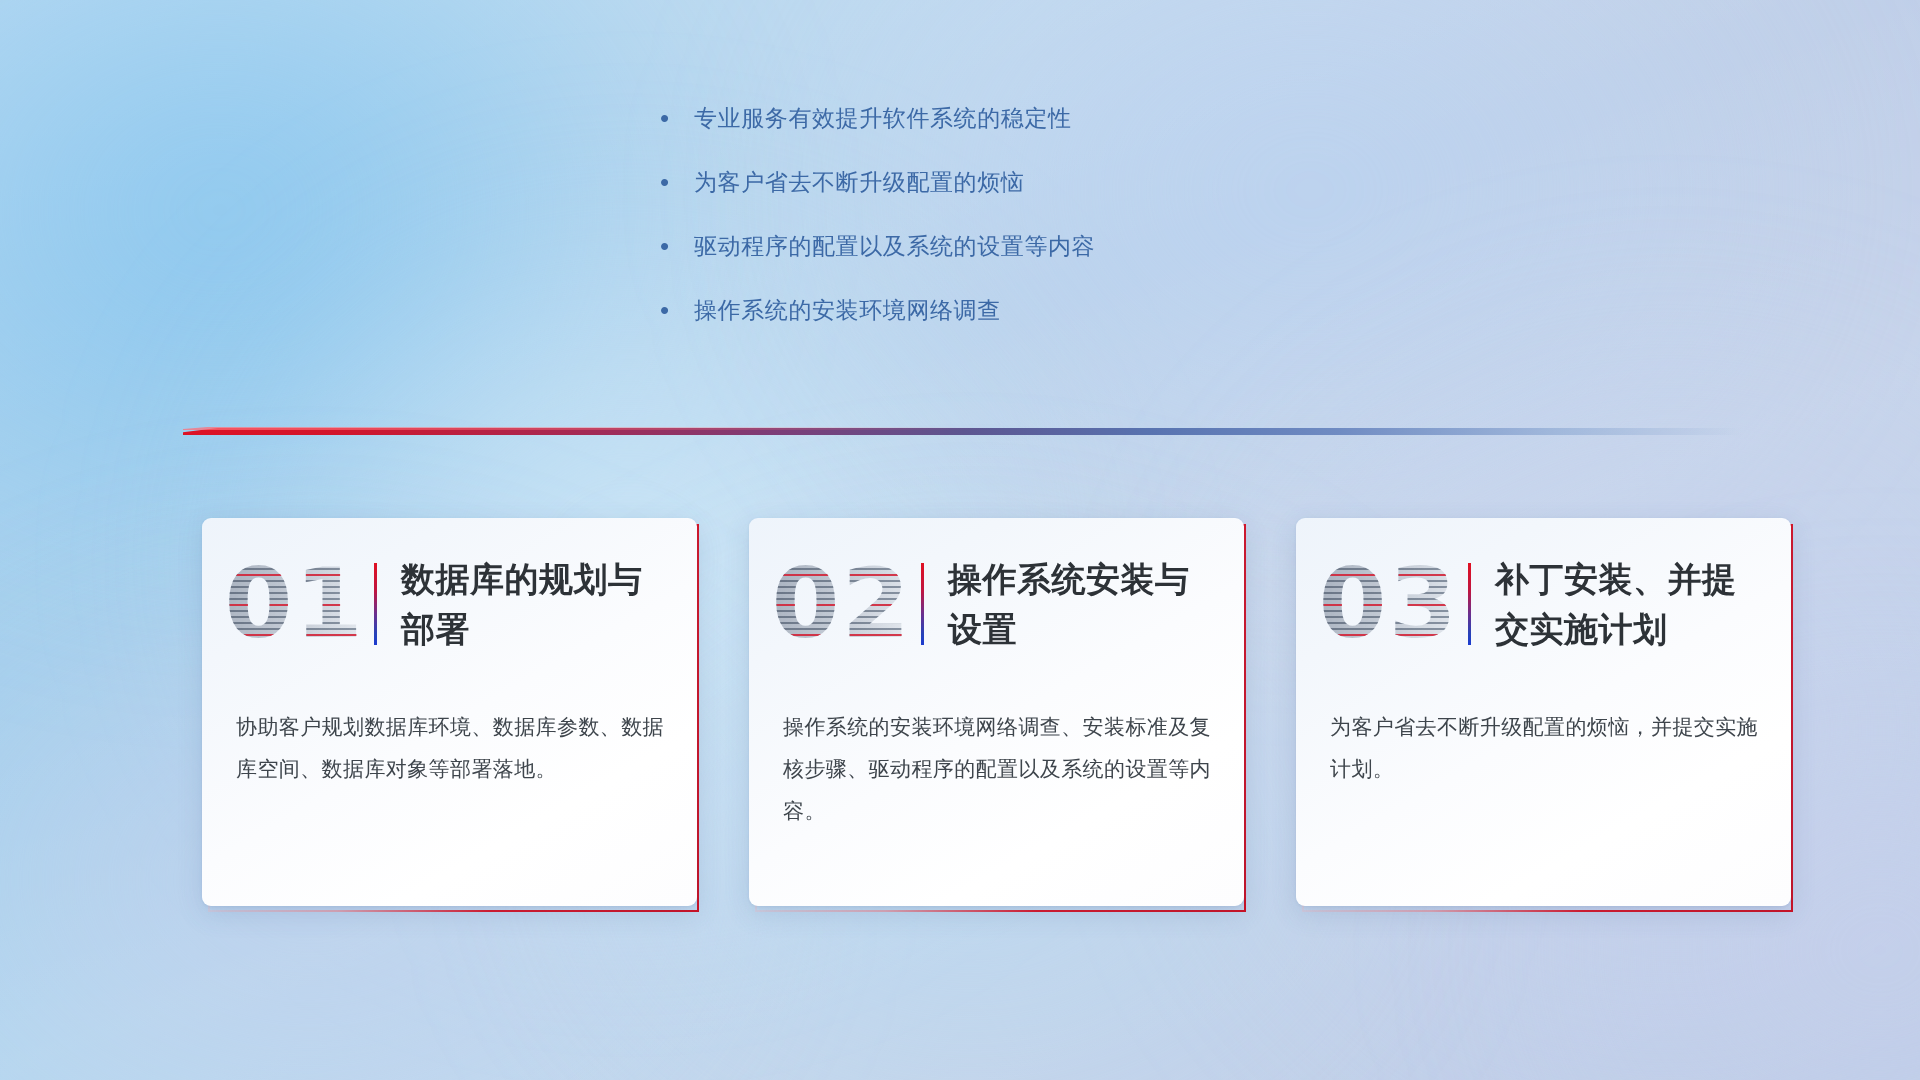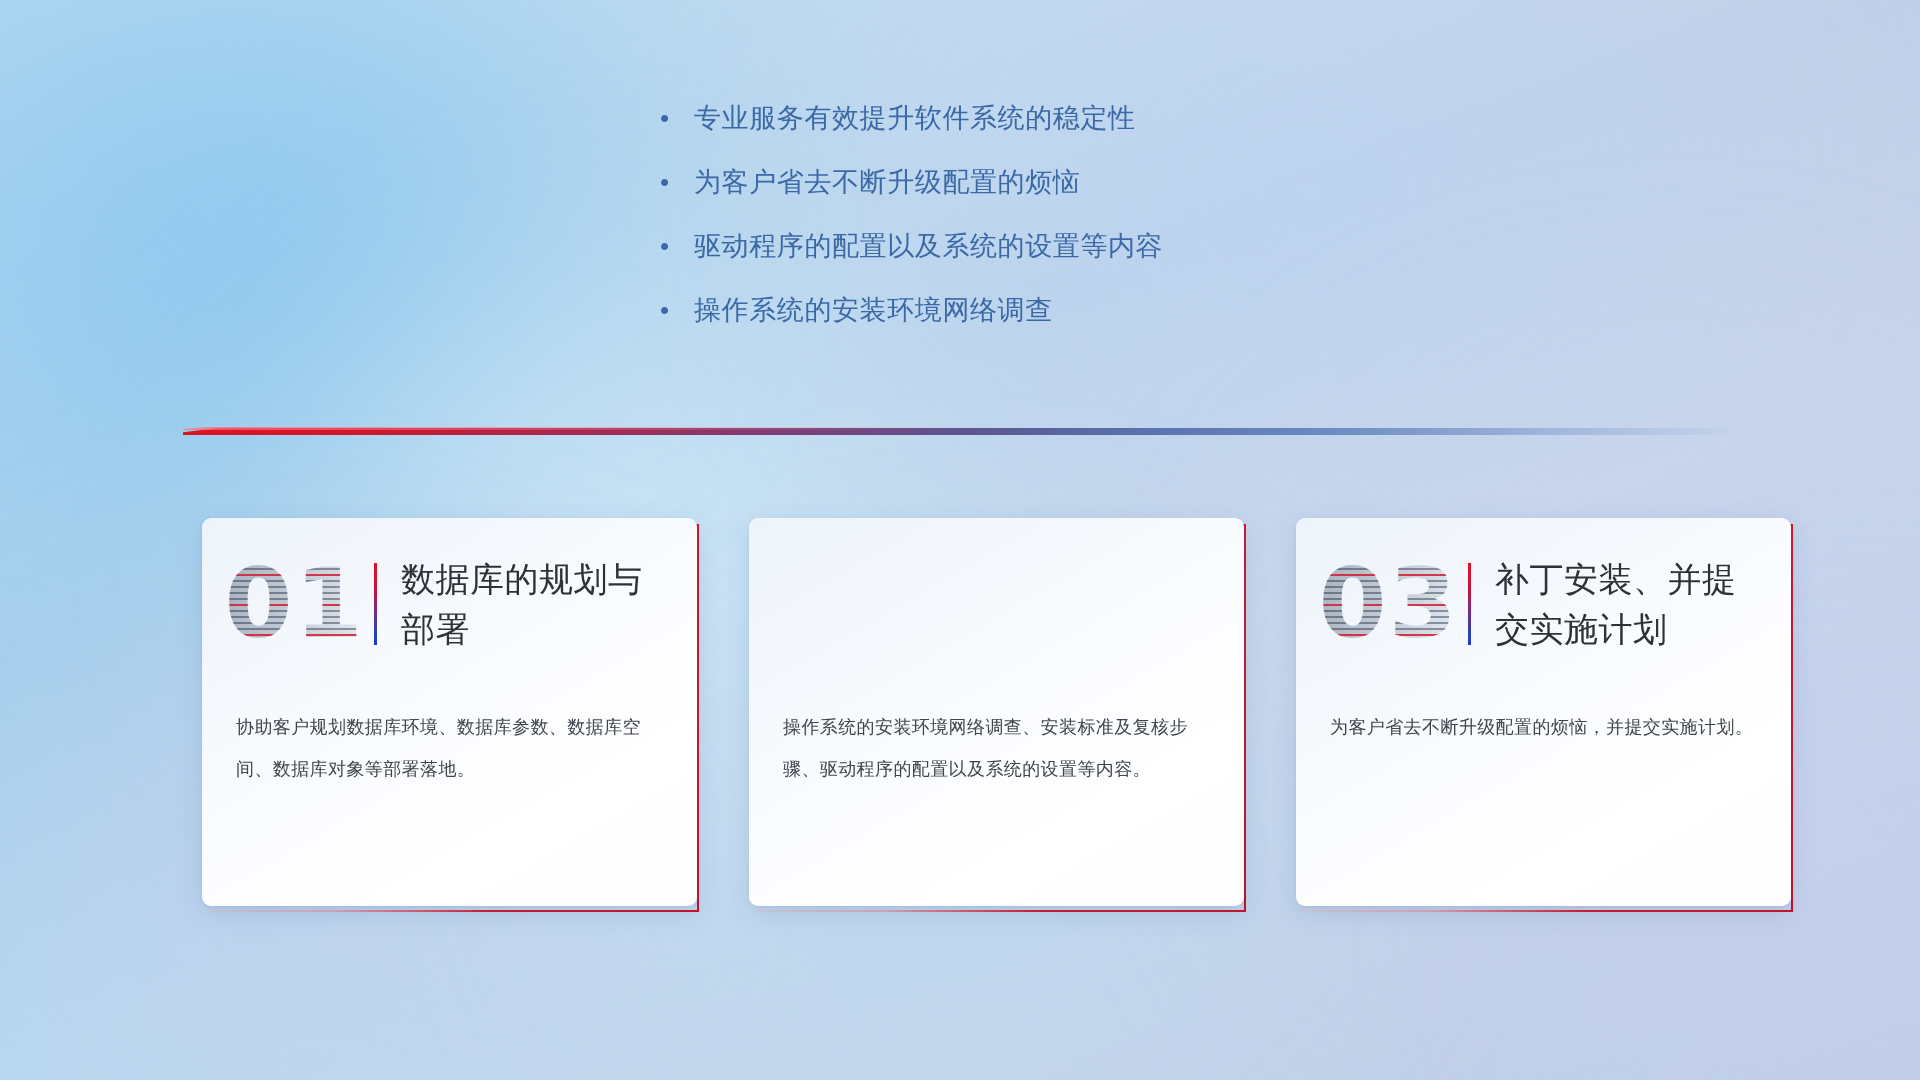--- a/index.html
+++ b/index.html
@@ -44,21 +44,21 @@
   .bullet-row{
     display:flex;align-items:flex-start;
     height:64px;
   }
   .bullet-dot{
     width:34px;flex:0 0 34px;
     color:#3c69a6;font-size:26px;line-height:40px;text-align:left;
   }
   .bullet-text{
     color:#3c69a6;
-    font-size:27px;
+    font-size:23px;
     line-height:40px;
     letter-spacing:.6px;
     white-space:nowrap;
     font-weight:500;
   }
 
   
   .divider-wrap{
     position:absolute;left:183px;top:424px;width:1560px;height:16px;
   }
@@ -152,25 +152,25 @@
     margin:0 24px 0 4px;
     background:linear-gradient(180deg,#e01022 0%,#c01540 34%,#6b2f8e 62%,#2742b8 86%,#1b3bd0 100%);
   }
   .card-title{
     flex:1 1 auto;
     font-size:34px;
     line-height:50px;
     color:#2d3237;
     letter-spacing:.5px;
     padding-right:22px;
-    font-weight:400;
+    font-weight:700;
   }
   .card-desc{
     position:absolute;left:34px;top:188px;width:430px;
-    font-size:18px;
+    font-size:21px;
     line-height:42px;
     color:#3e454c;
     letter-spacing:.4px;
   }
 </style>
 </head>
 <body>
 
 <div id="stage">
 
@@ -226,20 +226,28 @@
           <div class="card-rule"></div>
           <div class="card-title">数据库的规划与部署</div>
         </div>
         <div class="card-desc">协助客户规划数据库环境、数据库参数、数据库空间、数据库对象等部署落地。</div>
       </div>
     </div>
 
     <div class="card" style="left:733px">
       <div class="card-border"></div>
       <div class="card-body">
+        <div class="card-head">
+          <div class="wm">
+            <span class="wm-num">02</span>
+            <span class="wm-red">02</span>
+          </div>
+          <div class="card-rule"></div>
+          <div class="card-title">操作系统安装与设置</div>
+        </div>
         <div class="card-desc">操作系统的安装环境网络调查、安装标准及复核步骤、驱动程序的配置以及系统的设置等内容。</div>
       </div>
     </div>
 
     <div class="card" style="left:1280px">
       <div class="card-border"></div>
       <div class="card-body">
         <div class="card-head">
           <div class="wm">
             <span class="wm-num">03</span>

